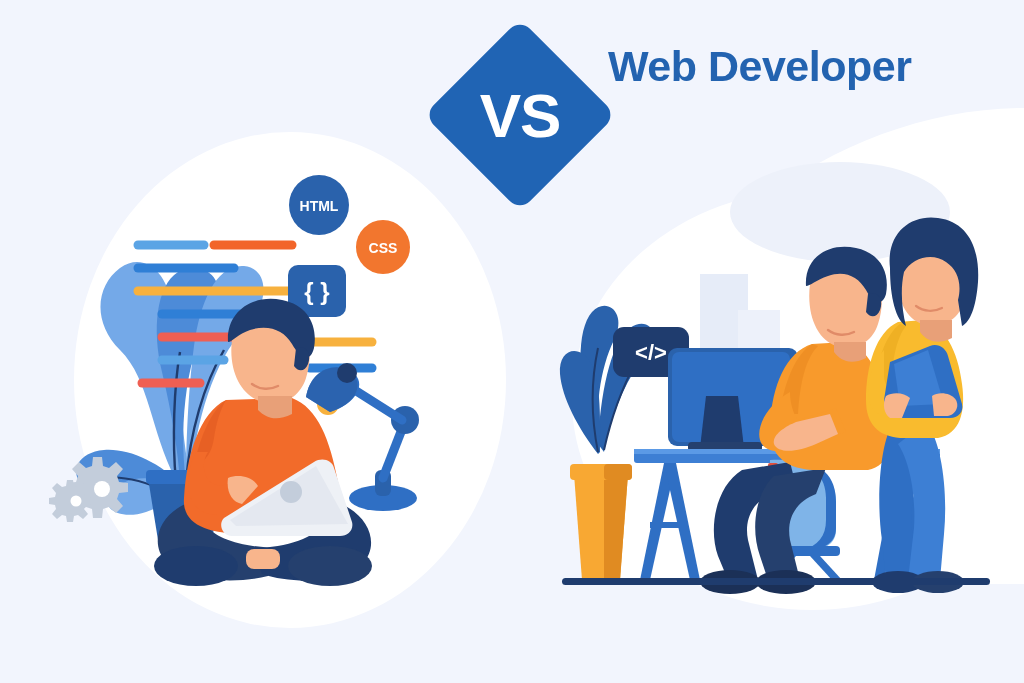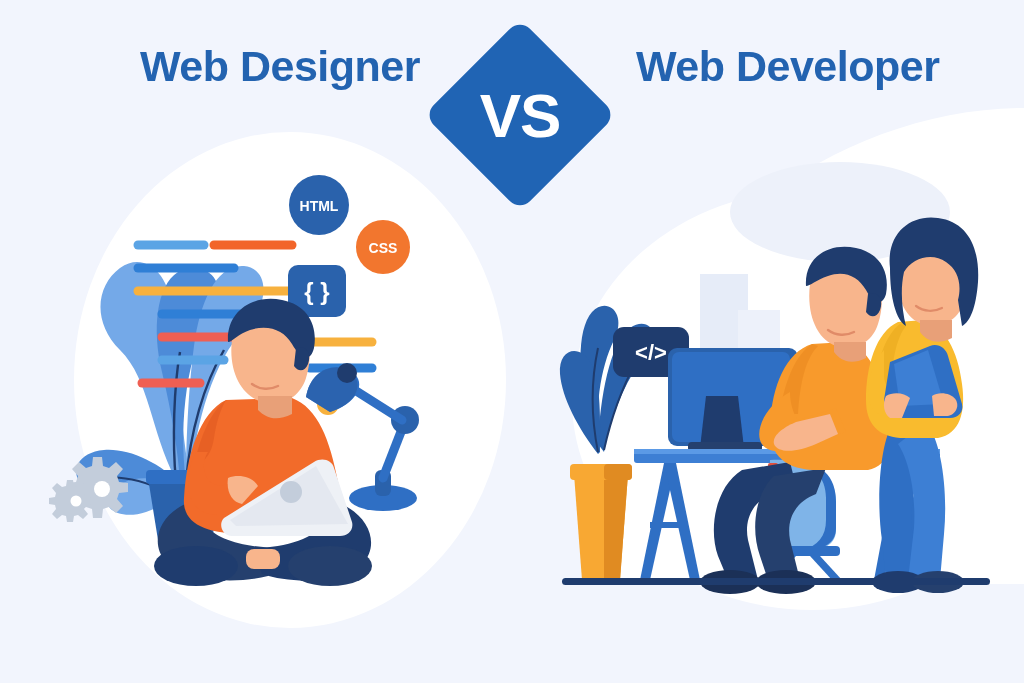--- a/index.html
+++ b/index.html
@@ -21,21 +21,21 @@
   .title {
     position: absolute;
     top: 42px;
     font-size: 43px;
     font-weight: bold;
     color: #2363b0;
     letter-spacing: -0.5px;
     white-space: nowrap;
   }
   #title-left  { left: 140px; }
-  #title-right { left: 636px; }
+  #title-right { left: 608px; }
 
   #vs-badge {
     position: absolute;
     left: 452px;
     top: 47px;
     width: 136px;
     height: 136px;
     background: #2064b4;
     border-radius: 14px;
     transform: rotate(45deg);
@@ -293,20 +293,19 @@
                  C932 252 912 258 904 272 C900 290 902 310 906 326
                  C896 320 890 298 890 268 Z" fill="#1f3c6e"></path>
         <path d="M916 306 C924 312 934 312 942 308" stroke="#e08b68" stroke-width="2.2" fill="none" stroke-linecap="round"></path>
         <path d="M920 320 L952 320 L952 338 C936 346 926 340 920 332 Z" fill="#e8a078"></path>
       </g>
 
       <rect x="562" y="578" width="428" height="7" rx="3.5" fill="#1f3c6e"></rect>
     </g>
   </svg>
 
-  <div class="title" id="title-left">Web Designer</div>
 
   <div class="title" id="title-right">Web Developer</div>
 
   <div id="vs-badge"></div>
   <div id="vs-label">VS</div>
 
 </div>
 
 </body></html>

